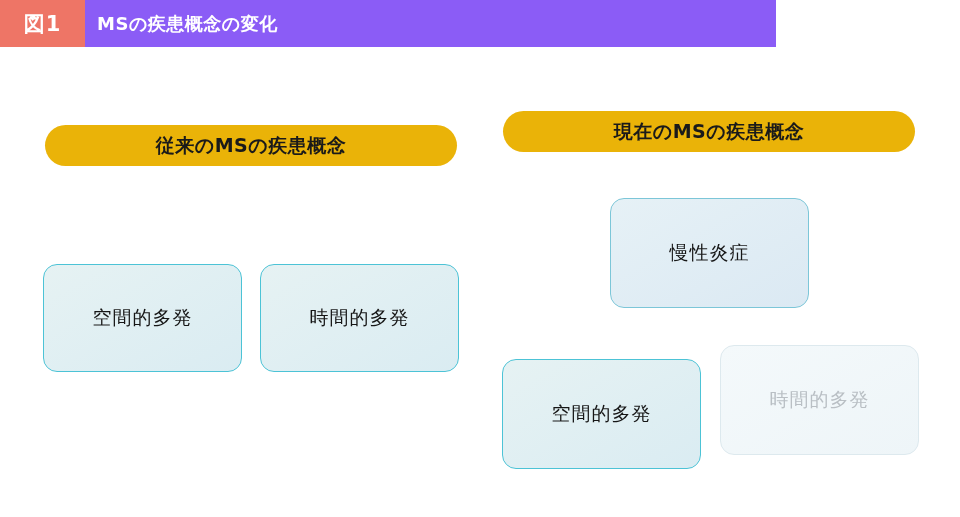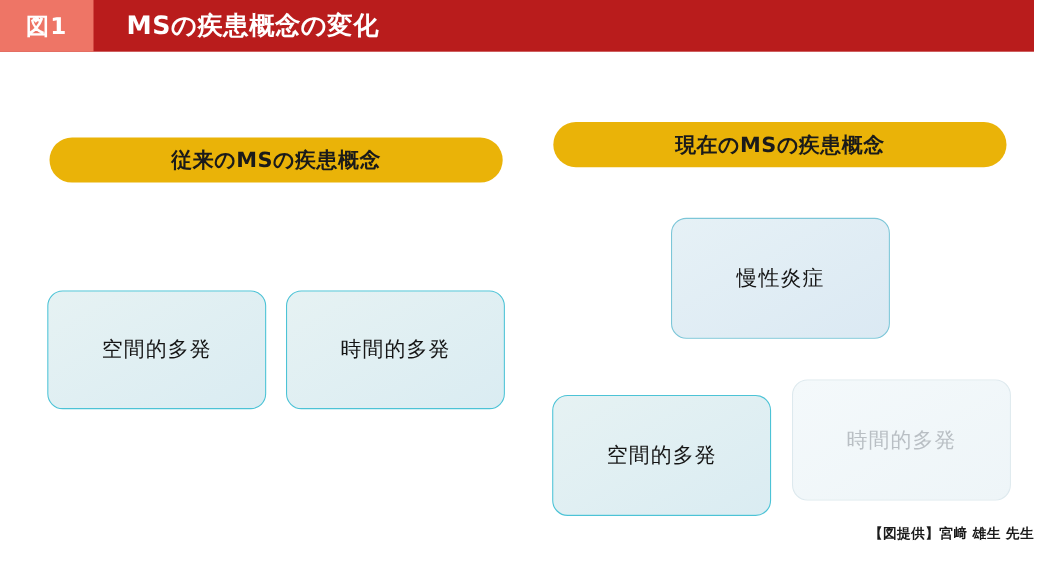--- a/index.html
+++ b/index.html
@@ -14,45 +14,45 @@
     font-family: "DejaVu Sans", "Liberation Sans", sans-serif;
     overflow: hidden;
     position: relative;
   }
 
   
   .header-bar {
     position: absolute;
     left: 0;
     top: 0;
-    width: 940px;
+    width: 776px;
     height: 47px;
-    background: #b91c1c;
+    background: #8b5cf6;
     display: flex;
     align-items: center;
   }
   .figure-badge {
     width: 85px;
     height: 47px;
     background: #ee7566;
     color: #ffffff;
     font-size: 21px;
     font-weight: bold;
     letter-spacing: 1px;
     display: flex;
     align-items: center;
     justify-content: center;
     flex: none;
   }
   .header-title {
     color: #ffffff;
-    font-size: 23px;
+    font-size: 18px;
     font-weight: bold;
     letter-spacing: 0.5px;
-    margin-left: 30px;
+    margin-left: 12px;
     white-space: nowrap;
   }
 
   
   .canvas {
     position: absolute;
     left: 0;
     top: 47px;
     width: 960px;
     height: 470px;
@@ -142,15 +142,14 @@
   <div class="concept-box active box-left-temporal">時間的多発</div>
 
   <div class="column-title right">現在のMSの疾患概念</div>
 
   <div class="concept-box inflam box-right-chronic">慢性炎症</div>
 
   <div class="concept-box active box-right-spatial">空間的多発</div>
 
   <div class="concept-box faded box-right-temporal">時間的多発</div>
 
-  <div class="credit">【図提供】宮﨑 雄生 先生</div>
 
 </div>
 
 </body></html>

